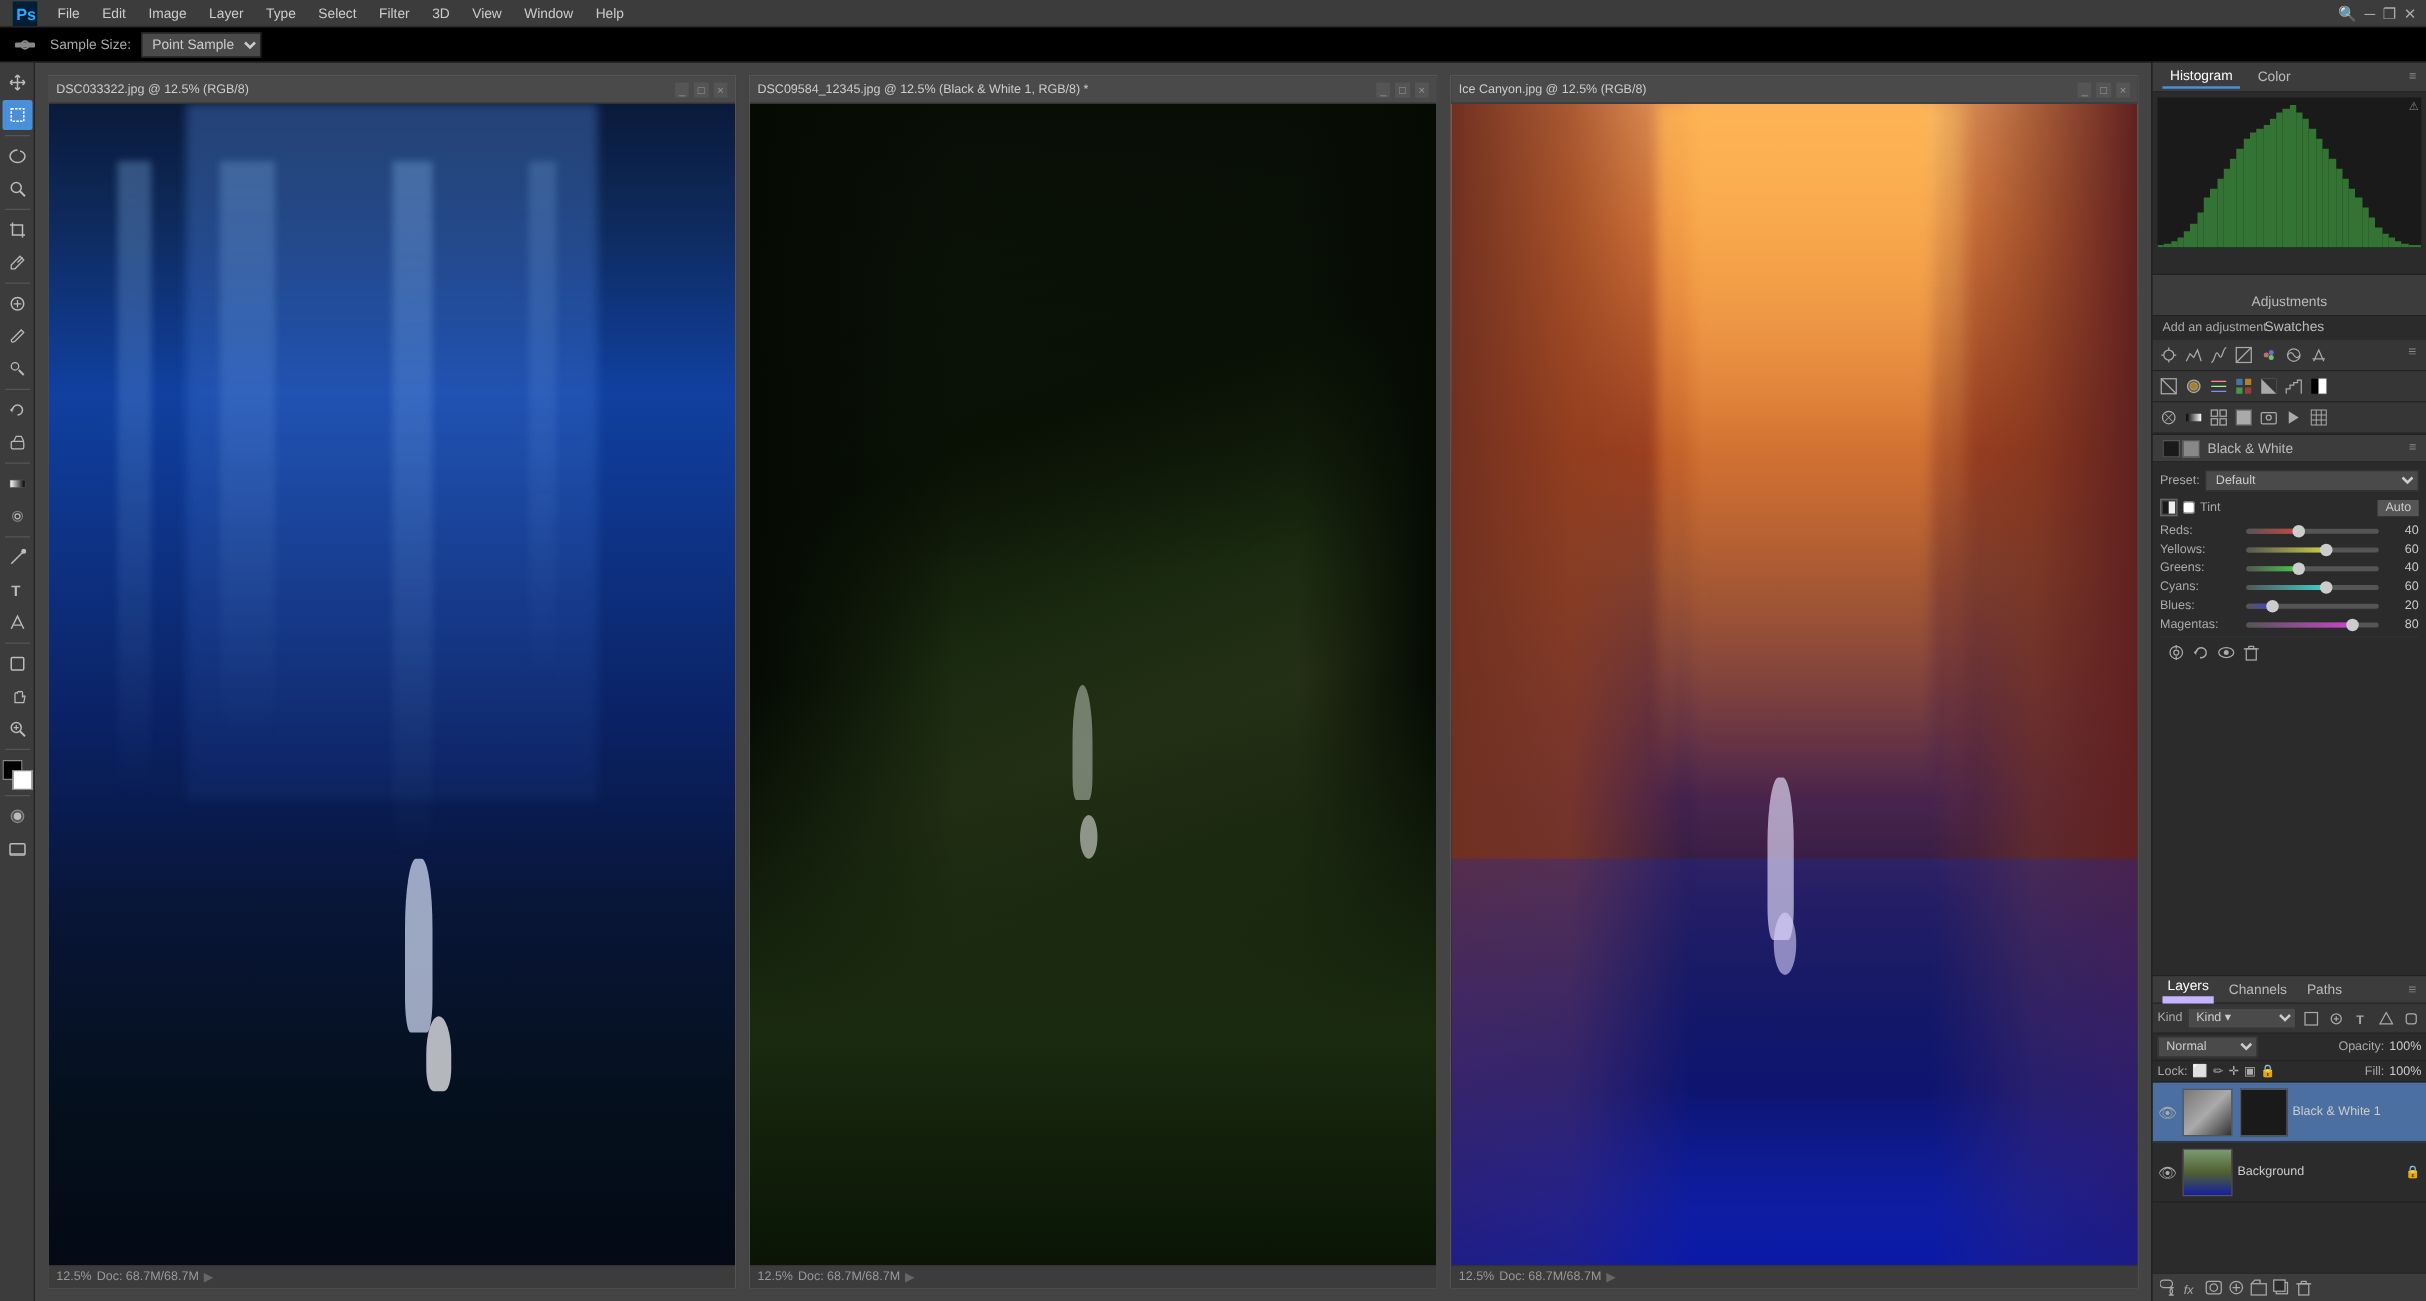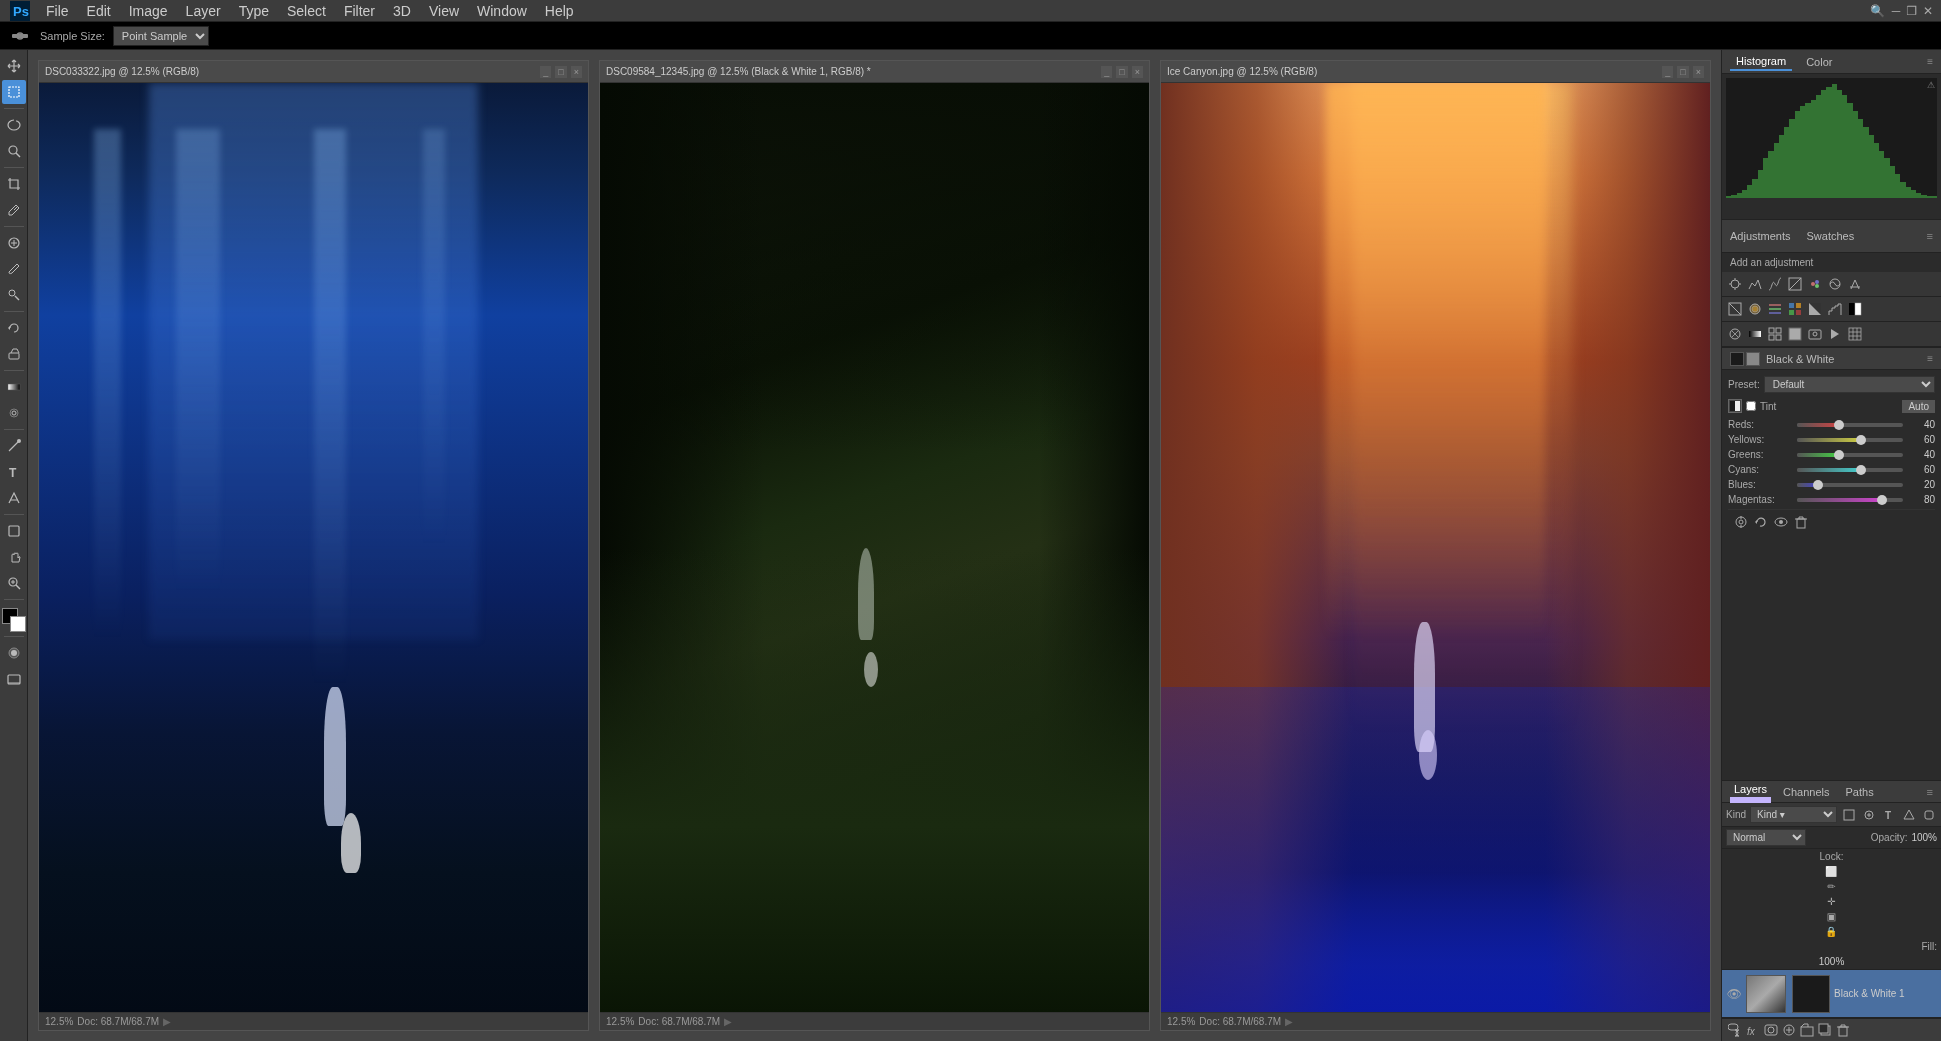--- a/index.html
+++ b/index.html
@@ -20,21 +20,21 @@
       display: flex;
       align-items: center;
       padding: 0 8px;
       gap: 2px;
       border-bottom: 1px solid #222;
     }
     .menu-item {
       padding: 2px 8px;
       cursor: pointer;
       color: #ccc;
-      font-size: 14px;
+      font-size: 11px;
     }
     #ps-logo {
       width: 24px;
       height: 22px;
       display: flex;
       align-items: center;
       justify-content: center;
       margin-right: 4px;
     }
 
@@ -361,20 +361,21 @@
     .adj-header {
       background: #3c3c3c;
       height: 22px;
       display: flex;
       align-items: center;
       padding: 16px 8px;
       font-size: 11px;
       color: #ccc;
       border-bottom: 1px solid #222;
       gap: 8px;
+      flex-direction: column;
     }
     .adj-title { font-size: 11px; color: #bbb; }
     .adj-icons-row {
       display: flex;
       align-items: center;
       padding: 3px 4px;
       gap: 2px;
       background: #363636;
       border-bottom: 1px solid #222;
     }
@@ -558,21 +559,20 @@
       width: 80px;
     }
     .layers-opacity-label { color: #aaa; font-size: 10px; margin-left: auto; }
     .layers-opacity-val { color: #ccc; font-size: 10px; }
     .layers-lock-row {
       display: flex;
       align-items: center;
       padding: 2px 4px;
       gap: 4px;
       border-bottom: 1px solid #222;
-      flex-direction: column;
     }
     .layers-lock-label { color: #aaa; font-size: 10px; }
     .layers-lock-icon { color: #aaa; font-size: 10px; cursor: pointer; }
     .layers-fill-label { color: #aaa; font-size: 10px; margin-left: auto; }
     .layers-fill-val { color: #ccc; font-size: 10px; }
     .layers-content {
       flex: 1;
       overflow-y: auto;
       background: #2b2b2b;
     }

